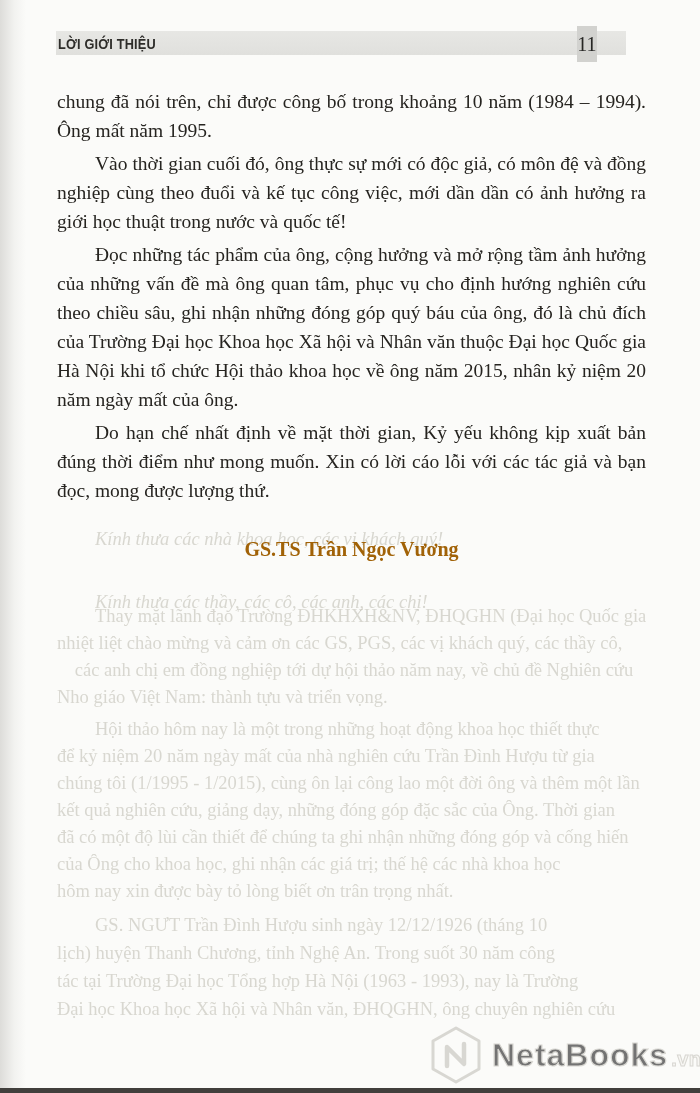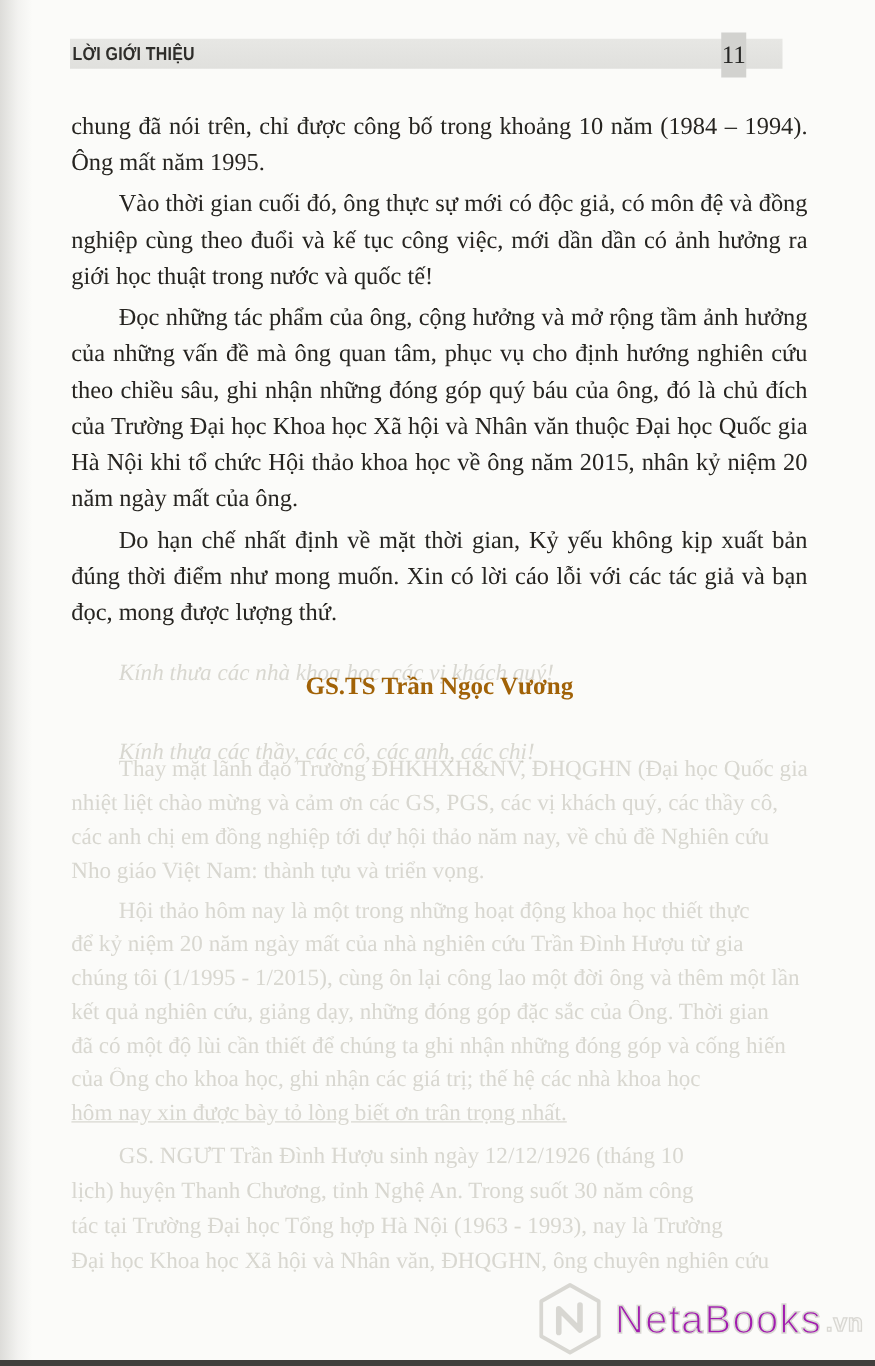--- a/index.html
+++ b/index.html
@@ -57,48 +57,48 @@
   .ghost-line.gindent{left:95px;width:556px;}
   .ghost-line.gitalic{font-style:italic;}
   
   .watermark{
     position:absolute;left:428px;top:1024px;height:62px;
     display:flex;align-items:center;z-index:5;
   }
   .wm-logo{width:56px;height:60px;flex:0 0 auto;}
   .wm-text{
     font-family:"Liberation Sans","DejaVu Sans",sans-serif;
-    font-weight:normal;font-size:32px;letter-spacing:1px;
-    color:#a21caf;-webkit-text-stroke:1.2px #d8d7d2;
+    font-weight:bold;font-size:32px;letter-spacing:1px;
+    color:#737373;-webkit-text-stroke:1.2px #d8d7d2;
     margin-left:8px;line-height:60px;
   }
   .wm-tld{
     font-family:"Liberation Sans","DejaVu Sans",sans-serif;
     font-weight:bold;font-size:20px;letter-spacing:0.5px;
     color:#f7f6f3;-webkit-text-stroke:1px #d8d7d2;
     margin-left:3px;line-height:60px;align-self:center;padding-top:8px;
   }
 </style>
 </head>
 <body>
 
 <div class="ghost-layer" id="ghost-layer">
     <div class="ghost-line gindent gitalic" style="top: 529px;">Kính thưa các nhà khoa học, các vị khách quý!</div>
     <div class="ghost-line gindent gitalic" style="top: 569px; margin-top: 23px;">Kính thưa các thầy, các cô, các anh, các chị!</div>
     <div class="ghost-line gindent" style="top: 606px;">Thay mặt lãnh đạo Trường ĐHKHXH&amp;NV, ĐHQGHN (Đại học Quốc gia Hà Nội) tôi</div>
     <div class="ghost-line" style="top: 633px;">nhiệt liệt chào mừng và cảm ơn các GS, PGS, các vị khách quý, các thầy cô,</div>
-    <div class="ghost-line" style="top: 660px;">các anh chị em đồng nghiệp tới dự hội thảo năm nay, về chủ đề Nghiên cứu</div>
+    <div class="ghost-line" style="top: 660px; text-align: center;">các anh chị em đồng nghiệp tới dự hội thảo năm nay, về chủ đề Nghiên cứu</div>
     <div class="ghost-line" style="top: 687px;">Nho giáo Việt Nam: thành tựu và triển vọng.</div>
     <div class="ghost-line gindent" style="top: 719px;">Hội thảo hôm nay là một trong những hoạt động khoa học thiết thực</div>
     <div class="ghost-line" style="top: 746px;">để kỷ niệm 20 năm ngày mất của nhà nghiên cứu Trần Đình Hượu từ gia</div>
     <div class="ghost-line" style="top: 773px;">chúng tôi (1/1995 - 1/2015), cùng ôn lại công lao một đời ông và thêm một lần</div>
     <div class="ghost-line" style="top: 800px;">kết quả nghiên cứu, giảng dạy, những đóng góp đặc sắc của Ông. Thời gian</div>
     <div class="ghost-line" style="top: 827px;">đã có một độ lùi cần thiết để chúng ta ghi nhận những đóng góp và cống hiến</div>
     <div class="ghost-line" style="top: 854px;">của Ông cho khoa học, ghi nhận các giá trị; thế hệ các nhà khoa học</div>
-    <div class="ghost-line" style="top: 881px; text-decoration: underline;">hôm nay xin được bày tỏ lòng biết ơn trân trọng nhất.</div>
+    <div class="ghost-line" style="top: 881px;">hôm nay xin được bày tỏ lòng biết ơn trân trọng nhất.</div>
     <div class="ghost-line gindent" style="top: 915px;">GS. NGƯT Trần Đình Hượu sinh ngày 12/12/1926 (tháng 10</div>
     <div class="ghost-line" style="top: 943px;">lịch) huyện Thanh Chương, tỉnh Nghệ An. Trong suốt 30 năm công</div>
     <div class="ghost-line" style="top: 971px;">tác tại Trường Đại học Tổng hợp Hà Nội (1963 - 1993), nay là Trường</div>
     <div class="ghost-line" style="top: 999px;">Đại học Khoa học Xã hội và Nhân văn, ĐHQGHN, ông chuyên nghiên cứu</div>
   </div>
 
 <div class="header-band">
   <div class="header-title">LỜI GIỚI THIỆU</div>
 </div>
 <div class="page-number-box">11</div>

